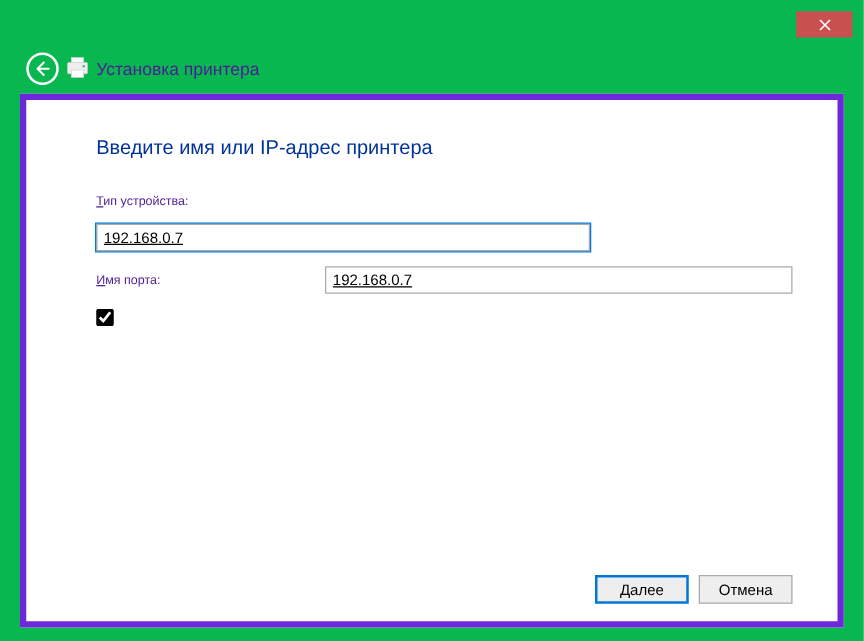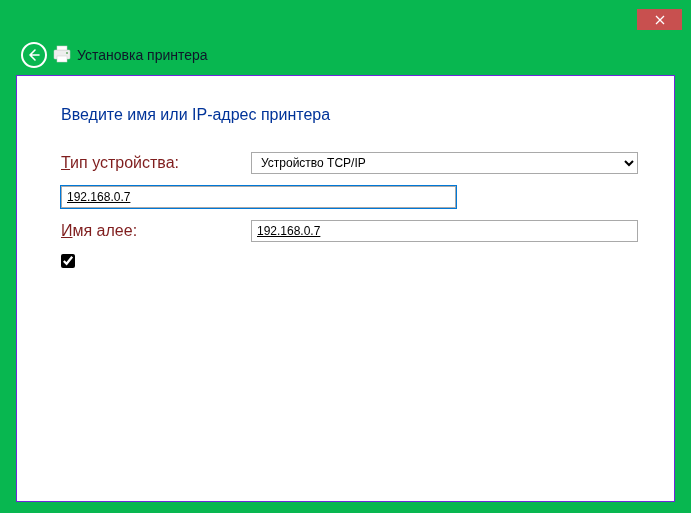--- a/index.html
+++ b/index.html
@@ -37,63 +37,63 @@
 .close-btn svg { width: 10px; height: 10px; }
 .titlebar {
   position: absolute;
   left: 0;
   top: 26px;
   height: 40px;
   display: flex;
   align-items: center;
   gap: 5px;
   padding-left: 12px;
-  color: #0f172a;
+  color: #4c1d95;
 }
 .back-circle {
   width: 26px;
   height: 26px;
   border: 2px solid #fff;
   border-radius: 50%;
   display: flex;
   align-items: center;
   justify-content: center;
 }
 .back-circle svg { width: 14px; height: 14px; }
 .printer-icon svg { width: 20px; height: 20px; }
 .title-text { font-size: 14px; font-weight: 400; }
 .content {
   position: absolute;
   left: 7px;
   top: 66px;
   right: 7px;
   bottom: 6px;
   background: #fff;
-  border: 1px solid #6d28d9;
-  padding: 30px 36px 14px 44px;
+  border: 5px solid #6d28d9;
+  padding: 30px 36px 14px 56px;
   display: flex;
   flex-direction: column;
   justify-content: space-between;
 }
 .heading {
   font-size: 16px;
   color: #003399;
   margin-bottom: 28px;
   font-weight: 400;
 }
 .form { flex: 1; }
 .row {
   display: flex;
   align-items: center;
   margin-bottom: 12px;
 }
 .label {
   width: 194px;
-  font-size: 16px;
-  color: #7f1d1d;
+  font-size: 10px;
+  color: #4c1d95;
 }
 .underline { text-decoration: underline; }
 select, input[type=text] {
   height: 22px;
   font-family: inherit;
   font-size: 12px;
   padding: 1px 5px;
   border: 1px solid #a9a9a9;
   background: #fff;
 }
@@ -158,34 +158,35 @@
     <span class="title-text">Установка принтера</span>
   </div>
 
   <div class="content">
     <div class="heading">Введите имя или IP-адрес принтера</div>
 
     <div class="form">
 
       <div class="row">
         <div class="label"><span class="underline">Т</span><span>ип устройства:</span></div>
-        <select>
-          <option>Устройство TCP/IP</option>
-        </select>
       </div>
 
       <div class="row">
         <input type="text" class="focused" value="192.168.0.7" style="">
       </div>
 
       <div class="row">
-        <div class="label"><span class="underline">И</span><span>мя алее:</span></div>
+        <div class="label"><span class="underline">И</span><span>мя порта:</span></div>
         <input type="text" value="192.168.0.7" style="">
       </div>
 
       <div class="check-row">
         <input type="checkbox" checked="" style="">
       </div>
 
     </div>
 
+    <div class="footer">
+      <button class="btn default"><span class="underline">Д</span><span>алее</span></button>
+      <button class="btn">Отмена</button>
+    </div>
   </div>
 </div>
 
 </body></html>

